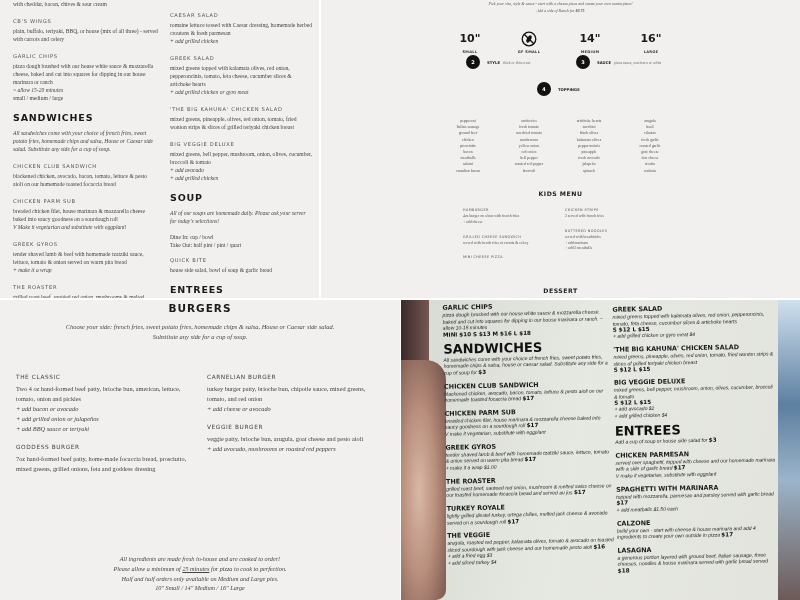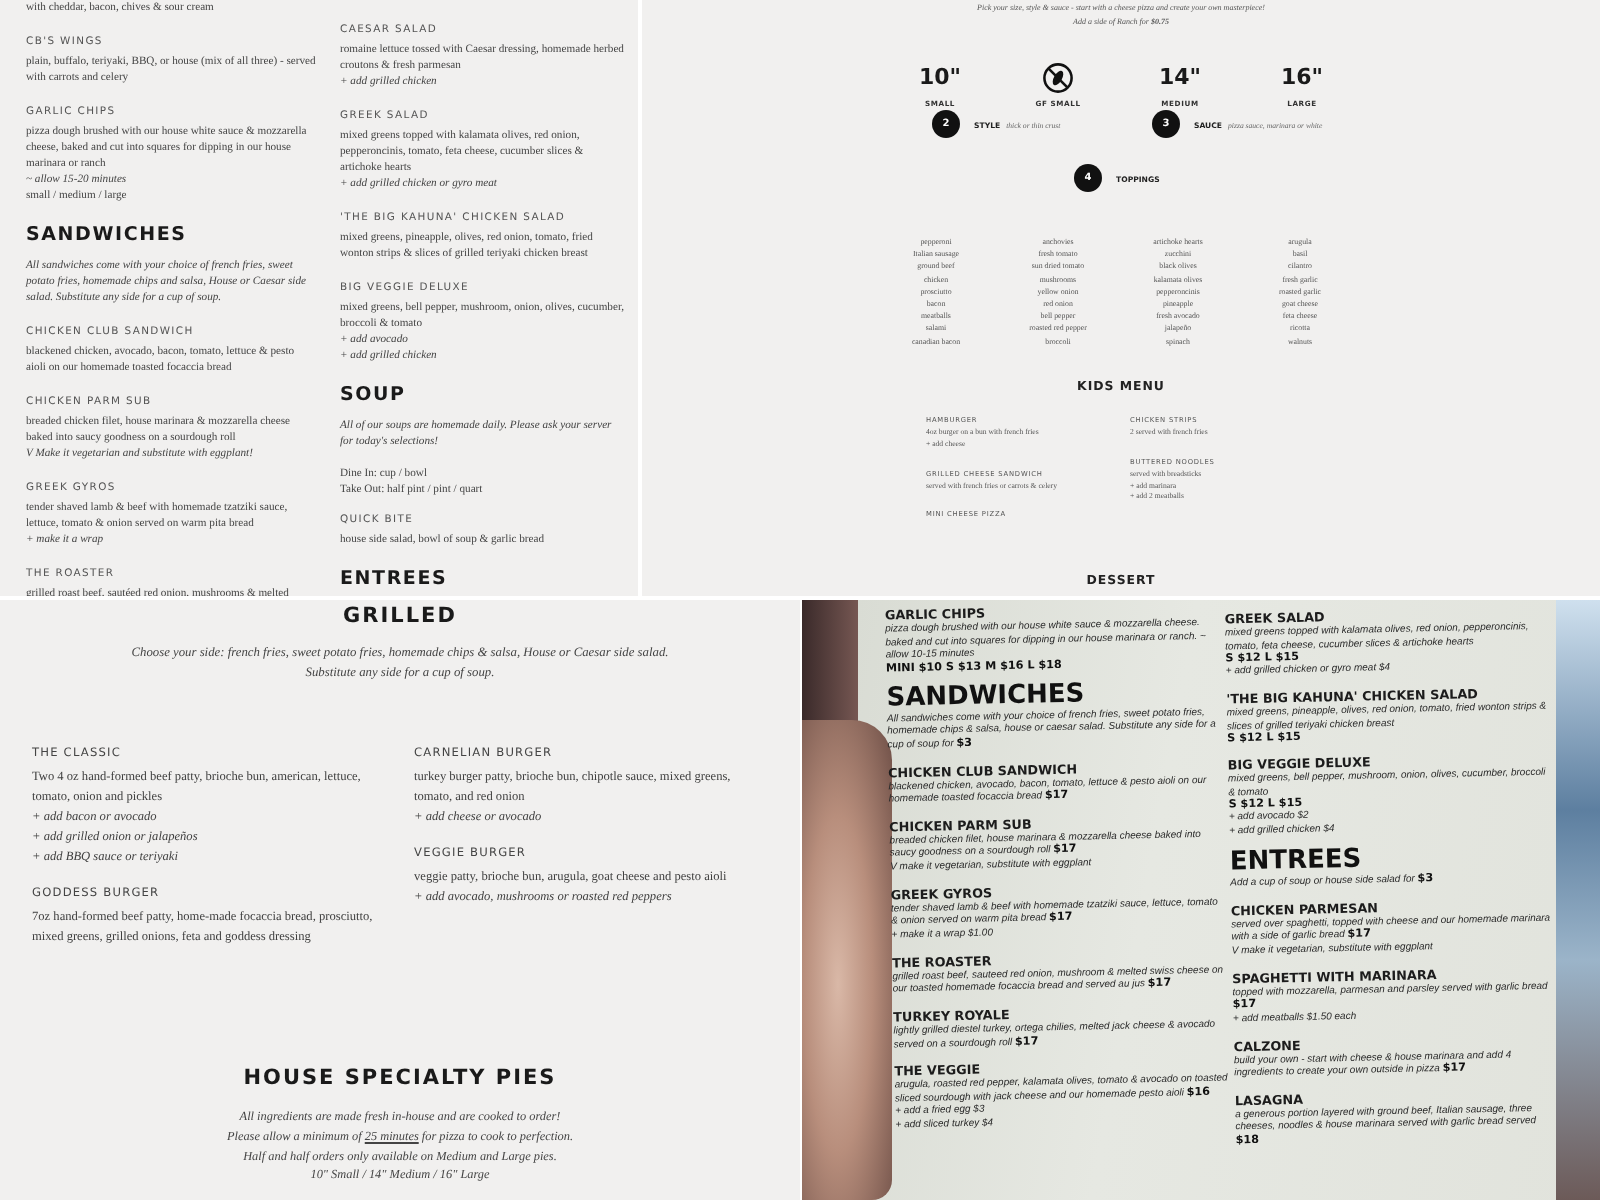--- a/index.html
+++ b/index.html
@@ -229,21 +229,21 @@
   <div class="kid-item" style="left:244px; top:229px;">
     <div class="t">BUTTERED NOODLES</div>
     <div>served with breadsticks</div>
     <div>+ add marinara</div>
     <div>+ add 2 meatballs</div>
   </div>
   <div class="kids-h" style="top:287px;">DESSERT</div>
 </div>
 
 <div class="panel" id="p-bl">
-  <div class="bl-h" style="top:2px;">GRILLED</div>
+  <div class="bl-h" style="top:2px;">BURGERS</div>
   <div class="bl-note" style="top:22px;">Choose your side: french fries, sweet potato fries, homemade chips &amp; salsa, House or Caesar side salad. Substitute any side for a cup of soup.</div>
 
   <div class="col" style="left:16px; top:74px; width:172px;">
     <div class="b-item">
       <div class="b-title">THE CLASSIC</div>
       <div class="b-desc">Two 4 oz hand-formed beef patty, brioche bun, american, lettuce, tomato, onion and pickles</div>
       <div class="b-add">+ add bacon or avocado</div>
       <div class="b-add">+ add grilled onion or jalapeños</div>
       <div class="b-add">+ add BBQ sauce or teriyaki</div>
     </div>
@@ -259,21 +259,20 @@
       <div class="b-desc">turkey burger patty, brioche bun, chipotle sauce, mixed greens, tomato, and red onion</div>
       <div class="b-add">+ add cheese or avocado</div>
     </div>
     <div class="b-item">
       <div class="b-title">VEGGIE BURGER</div>
       <div class="b-desc">veggie patty, brioche bun, arugula, goat cheese and pesto aioli</div>
       <div class="b-add">+ add avocado, mushrooms or roasted red peppers</div>
     </div>
   </div>
 
-  <div class="bl-h" style="top:233px;">HOUSE SPECIALTY PIES</div>
   <div class="pies-note" style="top:254px;">
     <div>All ingredients are made fresh in-house and are cooked to order!</div>
     <div><span>Please allow a minimum of </span><u>25 minutes</u><span> for pizza to cook to perfection.</span></div>
     <div>Half and half orders only available on Medium and Large pies.</div>
     <div>10" Small  /  14" Medium  /  16" Large</div>
   </div>
 </div>
 
 <div class="panel" id="p-br">
   <div class="edge-left"></div>

